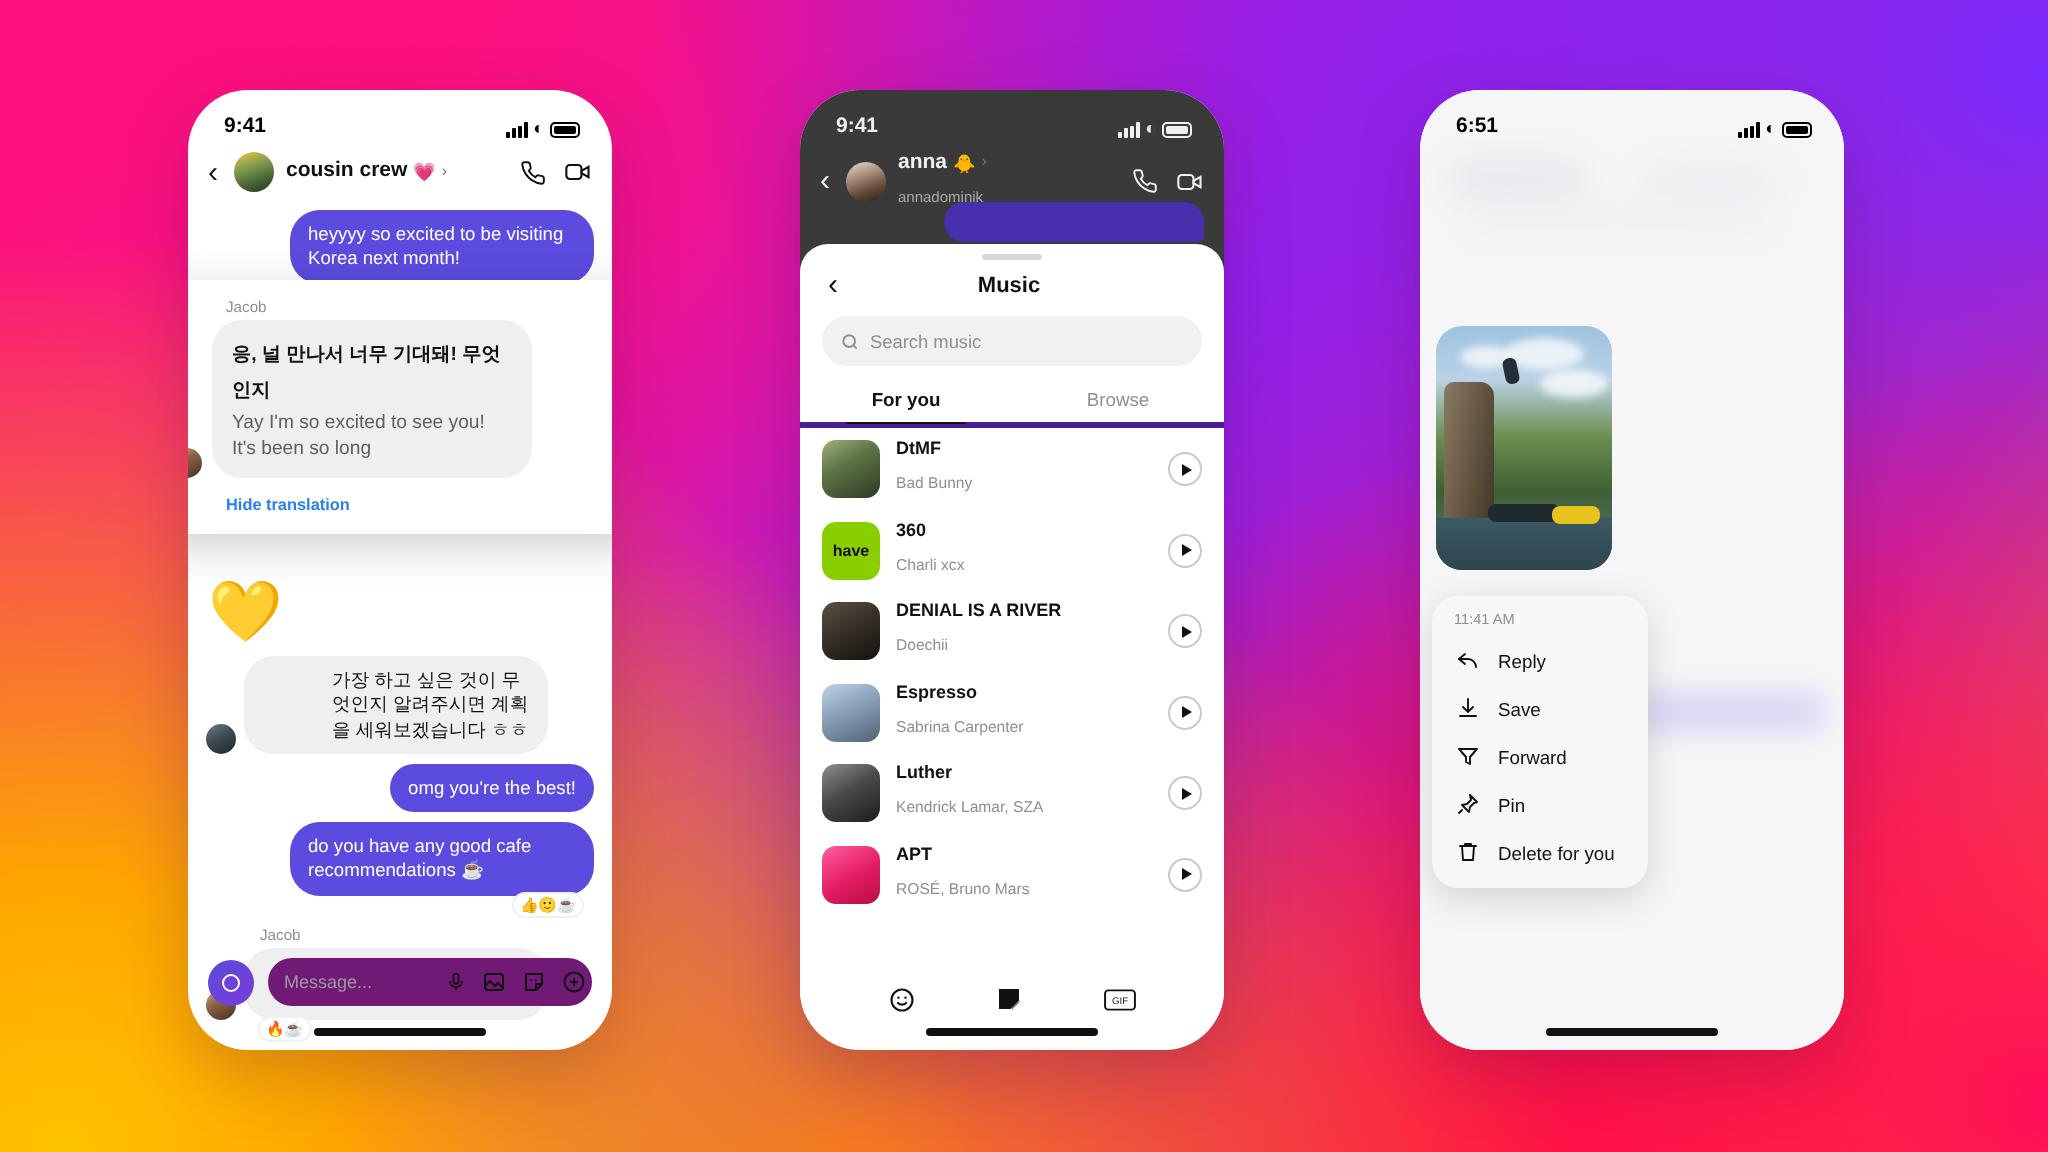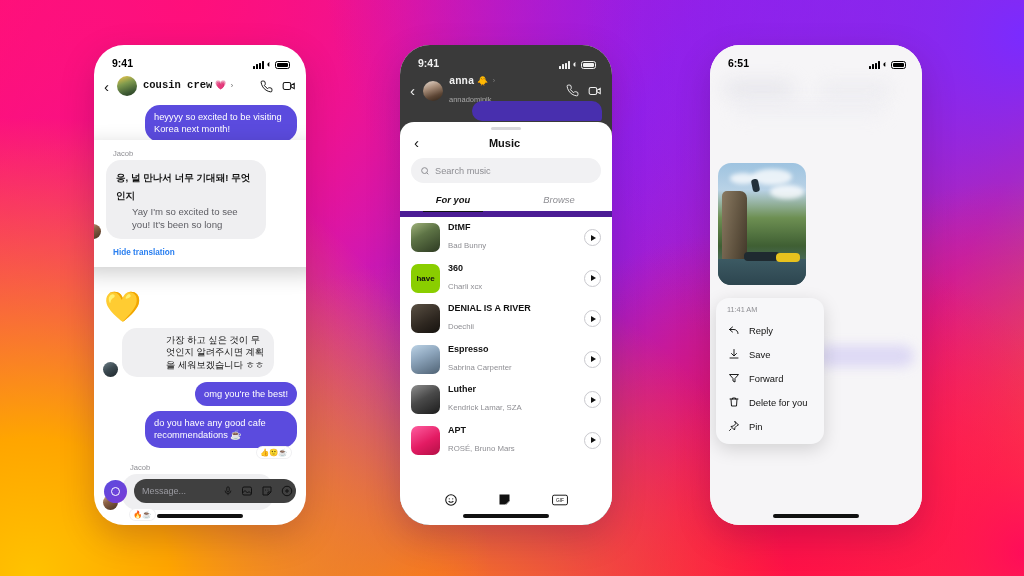--- a/index.html
+++ b/index.html
@@ -75,21 +75,21 @@
   }
   .back { font-size: 15px; color: #111; line-height: 1; padding: 0 2px; }
   .avatar { border-radius: 50%; flex: none; overflow: hidden; position: relative; }
   .av-sm { width: 20px; height: 20px; }
   .av-xs { width: 15px; height: 15px; }
   .av-photo-a { background: linear-gradient(160deg,#f3c94b 0%,#7f9a4e 38%,#3e5b33 75%,#24371f 100%); }
   .av-photo-b { background: linear-gradient(150deg,#cfae8e 0%,#8d6246 40%,#45301f 100%); }
   .av-photo-c { background: linear-gradient(150deg,#6e7f88 0%,#3d4b52 45%,#1d262b 100%); }
   .av-photo-d { background: linear-gradient(160deg,#e8dcd2 0%,#a98f7b 35%,#5d4635 70%,#2f2318 100%); }
   .title-wrap { flex: 1; min-width: 0; line-height: 1.12; }
-  .title-row { display: flex; align-items: center; gap: 3px; font-family: Liberation Mono, monospace; }
+  .title-row { display: flex; align-items: center; gap: 3px; }
   .chat-title { font-size: 10.5px; font-weight: bold; color: #111; }
   .chat-sub { font-size: 7.5px; color: #8e8e93; }
   .chev { font-size: 8px; color: #777; }
   .head-ic { display: flex; gap: 9px; align-items: center; color: #111; }
 
   
   .thread { padding: 2px 9px 0; }
   .row { display: flex; margin-bottom: 5px; align-items: flex-end; gap: 4px; }
   .row.out { justify-content: flex-end; }
   .bubble {
@@ -111,38 +111,38 @@
   
   .trans-card {
     position: absolute; left: -19px; top: 95px; width: 250px;
     background: #fff; border-radius: 16px;
     box-shadow: 0 6px 22px rgba(0,0,0,.20);
     padding: 9px 12px 10px 11px; z-index: 20;
   }
   .trans-body { display: flex; gap: 5px; align-items: flex-end; }
   .trans-bub { background: #efeff1; border-radius: 15px; padding: 7px 10px; max-width: 160px; }
   .tr-ko { font-size: 9.6px; font-weight: bold; color: #111; line-height: 1.35; }
-  .tr-en { font-size: 9.6px; color: #5d5d63; line-height: 1.35; margin-top: 3px; margin-left: 16px; }
+  .tr-en { font-size: 9.6px; color: #5d5d63; line-height: 1.35; margin-top: 3px; }
   .hide-tr { font-size: 8.2px; font-weight: bold; color: #2a7ff0; margin: 9px 0 0 27px; }
 
   .bigheart { font-size: 30px; line-height: 1; margin: 2px 0 4px 10px; }
 
   
   .composer {
     position: absolute; bottom: 22px; left: 0; right: 0;
     display: flex; align-items: center; gap: 7px; padding: 0 10px;
   }
   .cam-btn {
     width: 23px; height: 23px; border-radius: 50%;
     background: linear-gradient(145deg,#5b4bde,#7a3cd6); flex: none;
     display: flex; align-items: center; justify-content: center;
   }
   .cam-btn i { width: 9px; height: 9px; border: 1.4px solid #fff; border-radius: 50%; display: block; }
   .msg-field {
-    flex: 1; height: 24px; background: #404040; border-radius: 13px;
+    flex: 1; height: 24px; background: #701a75; border-radius: 13px;
     display: flex; align-items: center; padding: 0 8px;
     font-size: 9px; color: #9a9aa0;
   }
   .cmp-ic { display: flex; gap: 8px; align-items: center; color: #111; position: absolute; right: 13px; }
 
   
   .dim-layer { position: absolute; inset: 0; background: #3a3a3a; }
   .dim-layer .chat-header, .dim-layer .statusbar { color: #f0f0f0; }
   .dim-layer .chat-title { color: #f0f0f0; }
   .dim-layer .chat-sub { color: #a8a8a8; }
@@ -161,21 +161,21 @@
   .search-box {
     margin: 0 11px; height: 25px; background: #f1f1f3; border-radius: 13px;
     display: flex; align-items: center; gap: 5px; padding: 0 9px;
     font-size: 9.2px; color: #8e8e93;
   }
   .saved-btn {
     margin: 10px 11px 0; height: 24px; border: 1px solid #d6d6da; border-radius: 13px;
     display: flex; align-items: center; justify-content: center;
     font-size: 9.4px; font-weight: bold; color: #111;
   }
-  .tabs { display: flex; margin: 11px 0 0; border-bottom: 6px solid #4c1d95; font-style: italic; }
+  .tabs { display: flex; margin: 11px 0 0; border-bottom: 3px solid #4c1d95; }
   .tab { flex: 1; text-align: center; padding-bottom: 6px; font-size: 9.4px; color: #8e8e93; position: relative; }
   .tab.active { color: #111; font-weight: bold; }
   .tab.active::after {
     content: ""; position: absolute; left: 22%; right: 22%; bottom: -1px; height: 1.8px; background: #111;
   }
   .track { display: flex; align-items: center; gap: 8px; padding: 5px 11px; }
   .cover { width: 29px; height: 29px; border-radius: 7px; flex: none; overflow: hidden;
            display: flex; align-items: center; justify-content: center; font-size: 8px; }
   .cov-dtmf  { background: linear-gradient(150deg,#9fb27a 0%,#5e7446 40%,#2d3a22 100%); }
   .cov-brat  { background: #8ace00; color: #111; font-weight: bold; font-family: "Liberation Sans", sans-serif; }
@@ -549,30 +549,30 @@
       <span class="ctx-ic">
         <svg width="12" height="12" viewBox="0 0 24 24" fill="none" stroke="currentColor" stroke-width="1.9" stroke-linejoin="round">
             <path d="M3 5h18l-7 8v7l-4-2v-5z"></path>
           </svg>
       </span>
       <span>Forward</span>
     </div>
     <div class="ctx-item">
       <span class="ctx-ic">
         <svg width="12" height="12" viewBox="0 0 24 24" fill="none" stroke="currentColor" stroke-width="1.9" stroke-linecap="round" stroke-linejoin="round">
-            <path d="M4 6h16M9 6V4h6v2M6 6l1 14h10l1-14"></path>
-          </svg>
-      </span>
-      <span>Delete for you</span>
+            <path d="M14 3l7 7-3 1-4 4-1 5-7-7 5-1 4-4z"></path>
+            <path d="M6 18l-3 3"></path>
+          </svg>
+      </span>
+      <span>Pin</span>
     </div>
     <div class="ctx-item">
       <span class="ctx-ic">
         <svg width="12" height="12" viewBox="0 0 24 24" fill="none" stroke="currentColor" stroke-width="1.9" stroke-linecap="round" stroke-linejoin="round">
-            <path d="M14 3l7 7-3 1-4 4-1 5-7-7 5-1 4-4z"></path>
-            <path d="M6 18l-3 3"></path>
-          </svg>
-      </span>
-      <span>Pin</span>
+            <path d="M4 6h16M9 6V4h6v2M6 6l1 14h10l1-14"></path>
+          </svg>
+      </span>
+      <span>Delete for you</span>
     </div>
   </div>
 
   <div class="homebar"></div>
 </div>
 
 </body></html>

